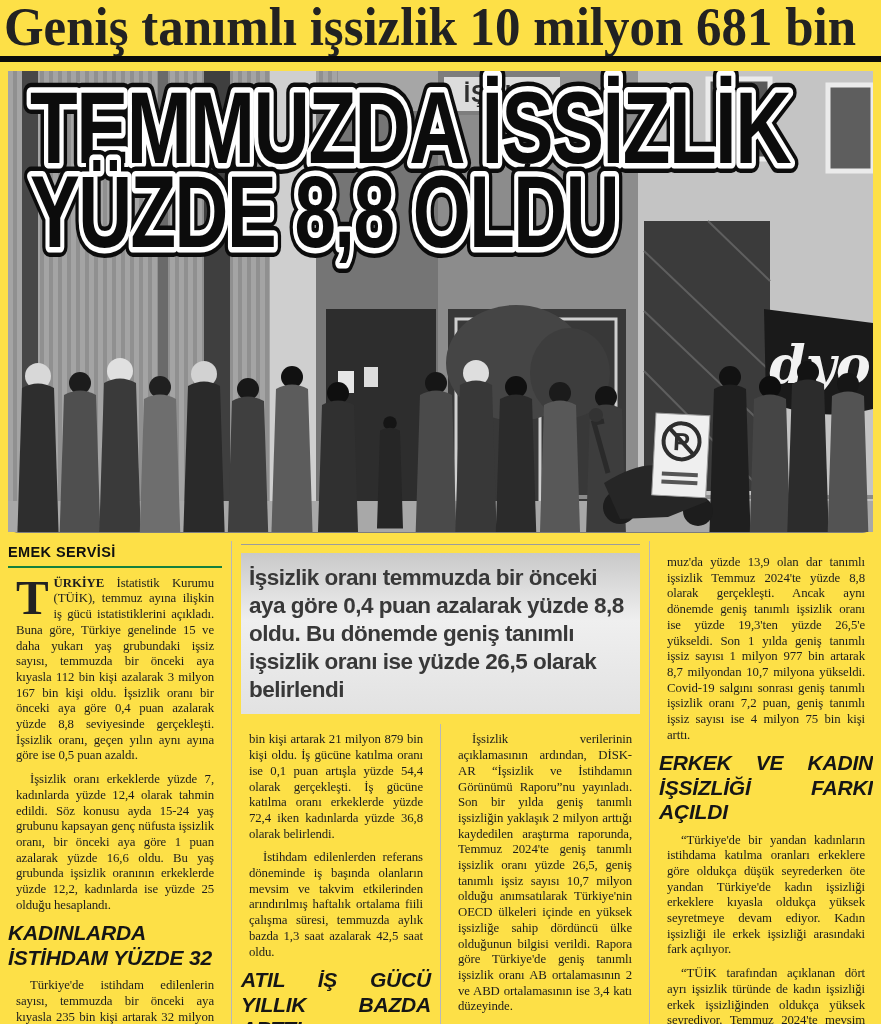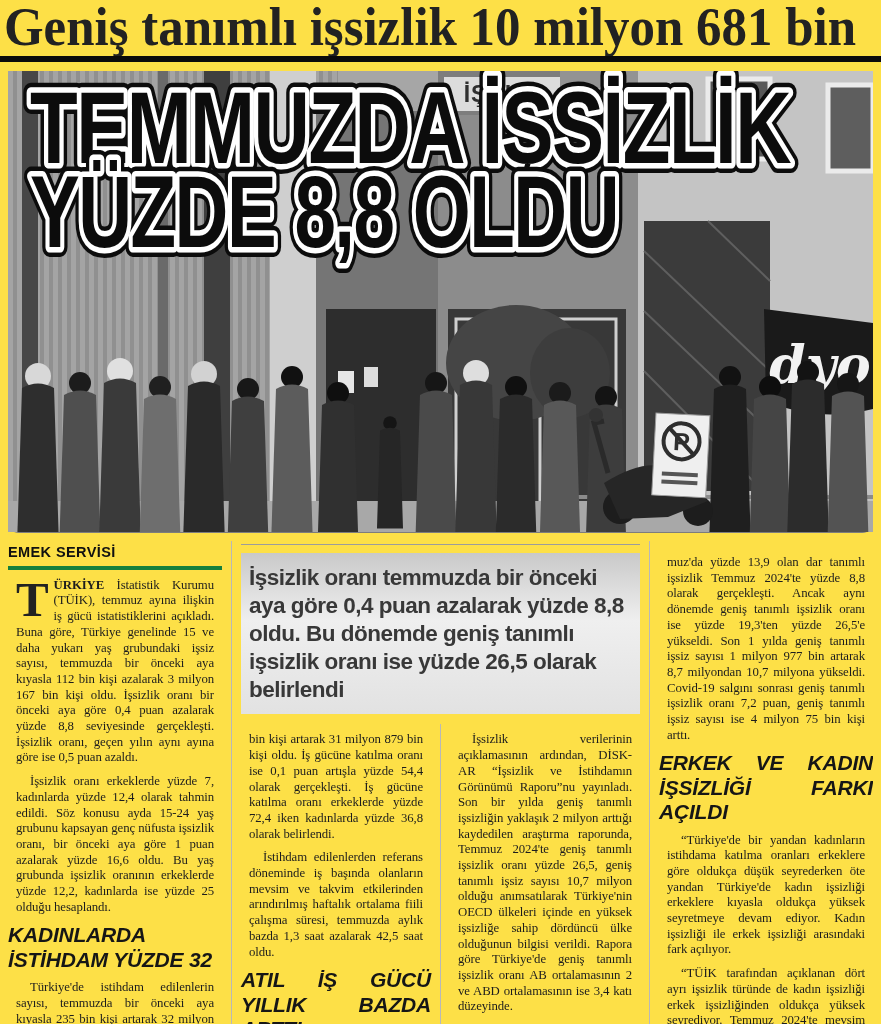--- a/index.html
+++ b/index.html
@@ -16,21 +16,21 @@
   .hl-w{fill:none;stroke:#ffffff;stroke-width:11;stroke-linejoin:round;stroke-linecap:round;}
   .hl-f{fill:#0c0c0c;}
   .hl-t{font-family:"Liberation Sans",sans-serif;font-weight:bold;letter-spacing:-2px;}
   
   .article{position:absolute;top:541px;left:8px;width:865px;height:483px;overflow:hidden;
            display:grid;grid-template-columns:214px 1fr 214px;}
   .bt{font-size:12.8px;line-height:15.7px;text-align:justify;letter-spacing:-0.1px;}
   .bt p{margin:8px;}
   .bt p.ind{text-indent:14px;}
   .byline{font-family:"Liberation Sans",sans-serif;font-weight:bold;font-size:14.5px;
-          letter-spacing:.4px;color:#101010;border-bottom:4px solid #15803d;
+          letter-spacing:.4px;color:#101010;border-bottom:2px solid #15803d;
           padding:4px 0 5px;margin-bottom:8px;}
   .subhead{font-family:"Liberation Sans",sans-serif;font-weight:bold;font-style:italic;
            font-size:21px;line-height:1.16;color:#161616;margin:8px 0 5px;letter-spacing:-0.2px;}
   .dropcap{float:left;font-size:49px;line-height:40px;font-weight:bold;padding:2px 5px 0 0;color:#222;}
   .lead-bold{font-weight:bold;}
   .mid{margin:0 9px;padding:0 9px;border-left:1px solid #b8b8b8;border-right:1px solid #b8b8b8;}
   .mid-rule{height:1px;background:#9c9c9c;margin:3px 0 8px;}
   .quote{background:linear-gradient(180deg,#c9c9c9 0%,#efefef 42%,#e2e2e2 100%);
          min-height:104px;display:flex;align-items:center;justify-content:center;
          text-align:left;font-family:"Liberation Sans",sans-serif;font-weight:bold;
@@ -216,21 +216,21 @@
       <div class="subhead">KADINLARDA İSTİHDAM YÜZDE 32</div>
       <p class="ind">Türkiye'de istihdam edilenlerin sayısı, temmuzda bir önceki aya kıyasla 235 bin kişi artarak 32 milyon 712 bine yükseldi. İstihdam oranı da 0,3 puan artarak yüzde 49,6 olarak hesaplandı. Bu oran erkeklerde yüzde 67,4 iken kadınlarda yüzde 32,2 olarak kayıtlara geçti.</p>
 
     </div>
 
     <div class="mid">
       <div class="mid-rule"></div>
       <div class="quote">İşsizlik oranı temmuzda bir önceki aya göre 0,4 puan azalarak yüzde 8,8 oldu. Bu dönemde geniş tanımlı işsizlik oranı ise yüzde 26,5 olarak belirlendi</div>
       <div class="innercols">
         <div class="icol bt">
-          <p>bin kişi artarak 31 milyon 879 bin kişi oldu. İş gücüne katılma oranı ise 0,1 puan artışla yüzde 54,4 olarak gerçekleşti. İş gücüne katılma oranı erkeklerde yüzde 72,4 iken kadınlarda yüzde 36,8 olarak belirlendi.</p>
+          <p>bin kişi artarak 21 milyon 879 bin kişi oldu. İş gücüne katılma oranı ise 0,1 puan artışla yüzde 54,4 olarak gerçekleşti. İş gücüne katılma oranı erkeklerde yüzde 72,4 iken kadınlarda yüzde 36,8 olarak belirlendi.</p>
           <p class="ind">İstihdam edilenlerden referans döneminde iş başında olanların mevsim ve takvim etkilerinden arındırılmış haftalık ortalama fiili çalışma süresi, temmuzda aylık bazda 1,3 saat azalarak 42,5 saat oldu.</p>
           <div class="subhead">ATIL İŞ GÜCÜ YILLIK BAZDA ARTTI</div>
           <p class="ind">Zamana bağlı eksik istihdam, potansiyel iş gücü ve işsizlerden oluşan atıl iş gücü oranı, temmuzda aylık bazda 2,7 puanlık azalış yıllık bazda ise 3,9 puanlık artışla yüzde 26,5 olarak belirlendi. Zamana bağlı eksik istihdam ve işsizlerin bütünleşik oranı yüzde 17,9 iken işsiz ve potansiyel iş gücünün bütünleşik oranı yüzde 18,5 olarak tahmin edildi.</p>
         </div>
         <div class="icol bt">
           <p class="ind">İşsizlik verilerinin açıklamasının ardından, DİSK-AR “İşsizlik ve İstihdamın Görünümü Raporu”nu yayınladı. Son bir yılda geniş tanımlı işsizliğin yaklaşık 2 milyon arttığı kaydedilen araştırma raporunda, Temmuz 2024'te geniş tanımlı işsizlik oranı yüzde 26,5, geniş tanımlı işsiz sayısı 10,7 milyon olduğu anımsatılarak Türkiye'nin OECD ülkeleri içinde en yüksek işsizliğe sahip dördüncü ülke olduğunun bilgisi verildi. Rapora göre Türkiye'de geniş tanımlı işsizlik oranı AB ortalamasının 2 ve ABD ortalamasının ise 3,4 katı düzeyinde.</p>
           <p class="ind">“DİSK-AR tarafından TÜİK verilerinden yararlanarak yapılan hesaplamaya göre mevsim etkisinden arındırılmış geniş tanımlı işsiz sayısı ise Temmuz 2024'te 10 milyon 681 bin kişi olarak gerçekleşti. TÜİK'e göre pandemi öncesinde, 2019 Tem-</p>
         </div>
       </div>
     </div>

